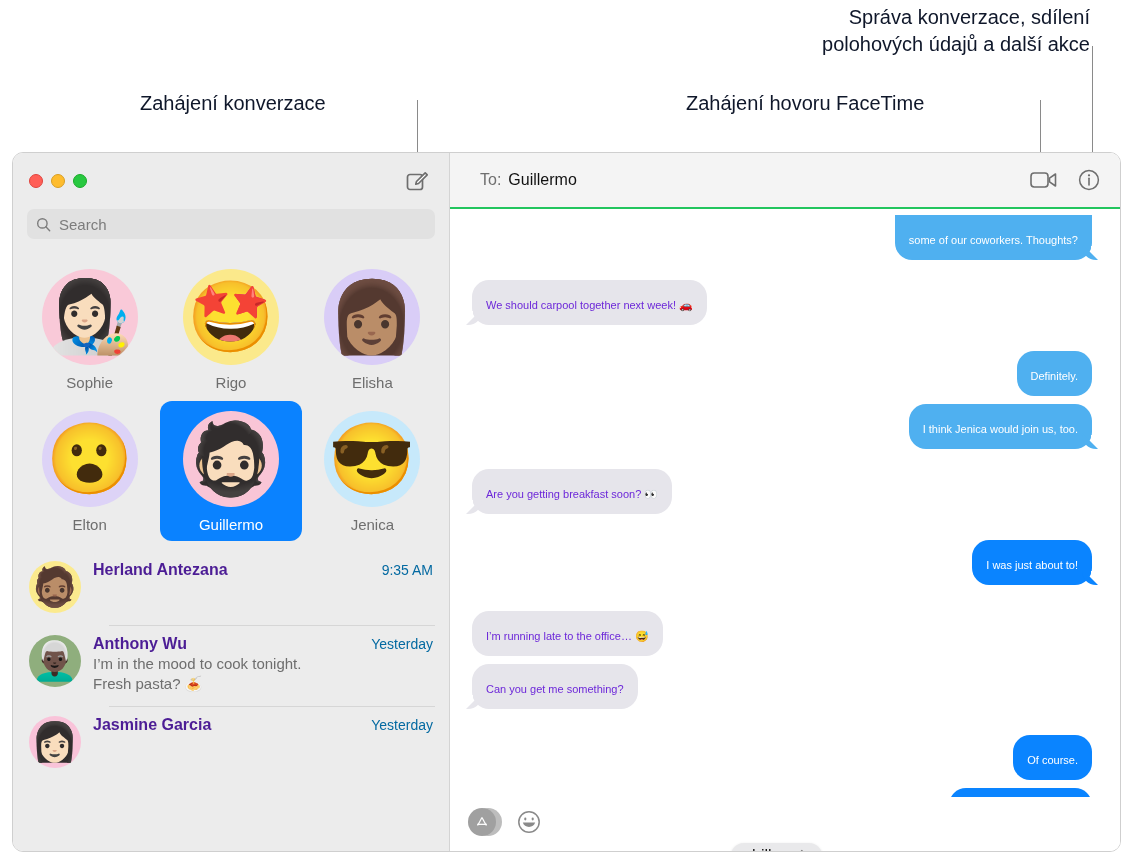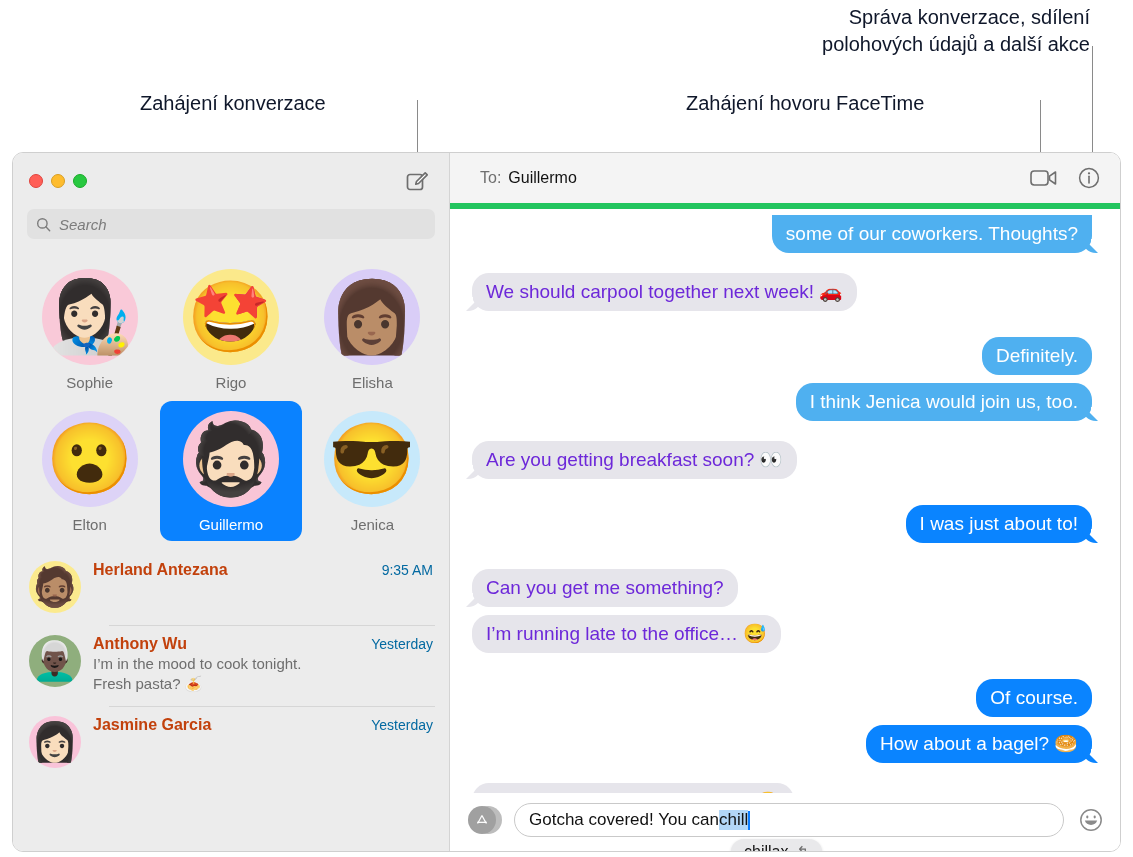--- a/index.html
+++ b/index.html
@@ -45,21 +45,21 @@
   .dot { width: 14px; height: 14px; border-radius: 50%; }
   .dot.red    { background: #ff5f57; border: .5px solid #e0443e; }
   .dot.yellow { background: #febc2e; border: .5px solid #d89e24; }
   .dot.green  { background: #28c840; border: .5px solid #1aab29; }
   .compose-btn {
     position: absolute; right: 18px; top: 14px;
     width: 28px; height: 28px;
     display: flex; align-items: center; justify-content: center;
   }
 
-  .search-wrap { padding: 0 14px 12px 14px; font-style: italic; }
+  .search-wrap { padding: 0 14px 12px 14px; }
   .search-field {
     height: 30px; border-radius: 7px; background: #e1e1e1;
     display: flex; align-items: center; gap: 8px; padding: 0 9px;
   }
   .search-field .ph { color: #7c7c7c; font-size: 15px; }
 
   
   .pinned {
     padding: 8px 6px 4px 6px;
     display: grid; grid-template-columns: repeat(3, 1fr);
@@ -88,46 +88,46 @@
     content: ""; position: absolute; left: 96px; right: 14px; top: 0;
     height: 1px; background: #d6d6d6;
   }
   .conv .avatar {
     width: 52px; height: 52px; border-radius: 50%; flex: 0 0 52px;
     display: flex; align-items: center; justify-content: center;
     font-size: 38px; line-height: 1; overflow: hidden;
   }
   .conv .body { flex: 1; min-width: 0; }
   .conv .row1 { display: flex; justify-content: space-between; align-items: baseline; }
-  .conv .cname { font-size: 16px; font-weight: bold; color: #c2410c; }
+  .conv .cname { font-size: 16px; font-weight: bold; color: #4c1d95; }
   .conv .ctime { font-size: 14px; color: #0369a1; white-space: nowrap; padding-left: 8px; }
   .conv .cprev { font-size: 15px; color: #6e6e6e; line-height: 20px; margin-top: 1px; }
 
   
   .pane { flex: 1; display: flex; flex-direction: column; background: #ffffff; min-width: 0; }
   .pane-header {
     height: 56px; flex: 0 0 56px;
-    background: #f4f4f4; border-bottom: 6px solid #22c55e;
+    background: #f4f4f4; border-bottom: 2px solid #22c55e;
     display: flex; align-items: center; padding: 0 14px 0 30px;
   }
   .to-label { font-size: 16px; color: #6f6f6f; }
   .to-value { font-size: 16px; color: #111; margin-left: 7px; }
   .header-actions { margin-left: auto; display: flex; gap: 20px; align-items: center; padding-right: 6px; }
 
   .thread {
     flex: 1; position: relative; overflow: hidden;
     padding: 6px 28px 0 22px;
   }
   .msg-row { display: flex; margin-bottom: 8px; }
   .msg-row.me { justify-content: flex-end; }
   .msg-row.them { justify-content: flex-start; }
   .bubble {
     position: relative; max-width: 78%;
-    padding: 7px 14px 8px 14px;
-    border-radius: 17px; font-size: 19px; line-height: 23px;
+    padding: 14px 14px 8px 14px;
+    border-radius: 17px; font-size: 11px; line-height: 23px;
   }
   .bubble.them { background: #e6e5eb; color: #6d28d9; }
   .bubble.me   { background: #0a84ff; color: #ffffff; }
   .bubble.me.light { background: #4fb0f0; }
   
   .bubble.tail-them::after {
     content: ""; position: absolute; left: -6px; bottom: 0;
     width: 16px; height: 16px; background: inherit;
     border-bottom-right-radius: 14px;
     clip-path: polygon(100% 0, 100% 100%, 0 100%);
@@ -357,24 +357,24 @@
 
       <div class="spacer-18"></div>
 
       <div class="msg-row me">
         <div class="bubble me tail-me">I was just about to!</div>
       </div>
 
       <div class="spacer-18"></div>
 
       <div class="msg-row them">
+        <div class="bubble them">I’m running late to the office… 😅</div>
+      </div>
+      <div class="msg-row them">
         <div class="bubble them tail-them">Can you get me something?</div>
-      </div>
-      <div class="msg-row them">
-        <div class="bubble them">I’m running late to the office… 😅</div>
       </div>
 
       <div class="spacer-18"></div>
 
       <div class="msg-row me">
         <div class="bubble me">Of course.</div>
       </div>
       <div class="msg-row me">
         <div class="bubble me tail-me">How about a bagel? 🥯</div>
       </div>
@@ -392,25 +392,20 @@
         <div class="card c2"></div>
         <div class="card c1">
           <svg width="16" height="16" viewBox="0 0 16 16">
             <path d="M3 11.6 L7.3 3.6 L8.6 3.6 L4.3 11.6 Z" fill="#ffffff"></path>
             <path d="M8.6 3.6 L13 11.6 L11.6 11.6 L7.3 3.6 Z" fill="#ffffff"></path>
             <rect x="3.2" y="9.7" width="9.6" height="1.25" fill="#ffffff"></rect>
           </svg>
         </div>
       </div>
 
-      <div class="input-field">
-        <span>Gotcha covered! You can </span>
-          <span class="sel">chill</span>
-          <span class="caret"></span>
-      </div>
 
       <div class="emoji-btn">
         <svg width="24" height="24" viewBox="0 0 24 24">
           <circle cx="12" cy="12" r="10.2" fill="none" stroke="#8a8a8a" stroke-width="1.5"></circle>
           <ellipse cx="8.3" cy="9" rx="1.1" ry="1.4" fill="#8a8a8a"></ellipse>
           <ellipse cx="15.7" cy="9" rx="1.1" ry="1.4" fill="#8a8a8a"></ellipse>
           <path d="M5.8 12.6 A6.6 6.6 0 0 0 18.2 12.6 Z" fill="#8a8a8a"></path>
         </svg>
       </div>
 

